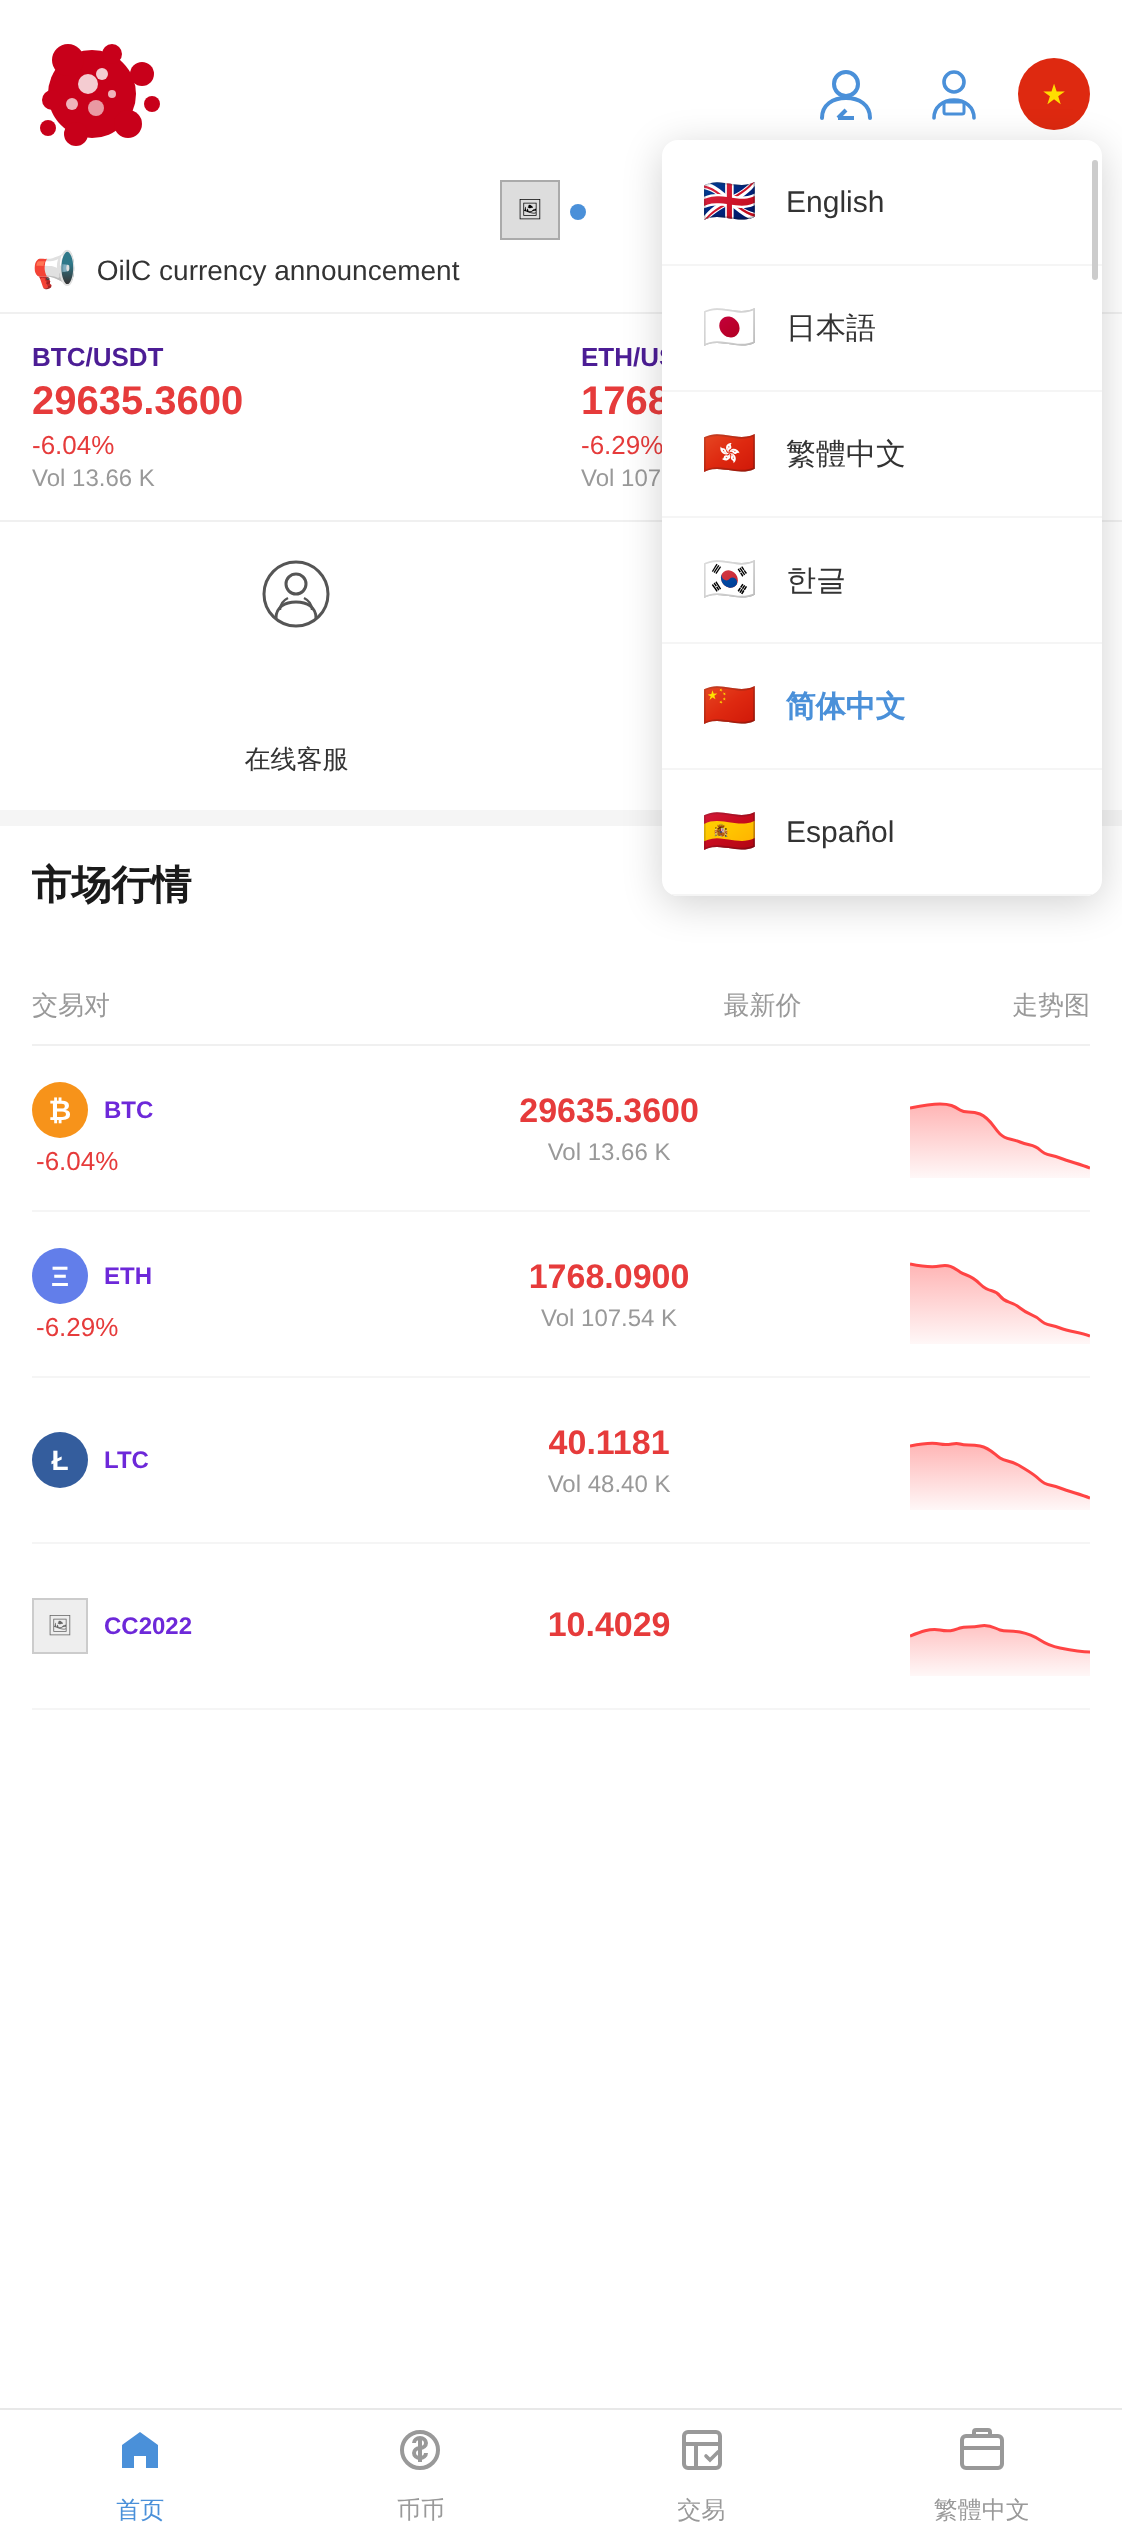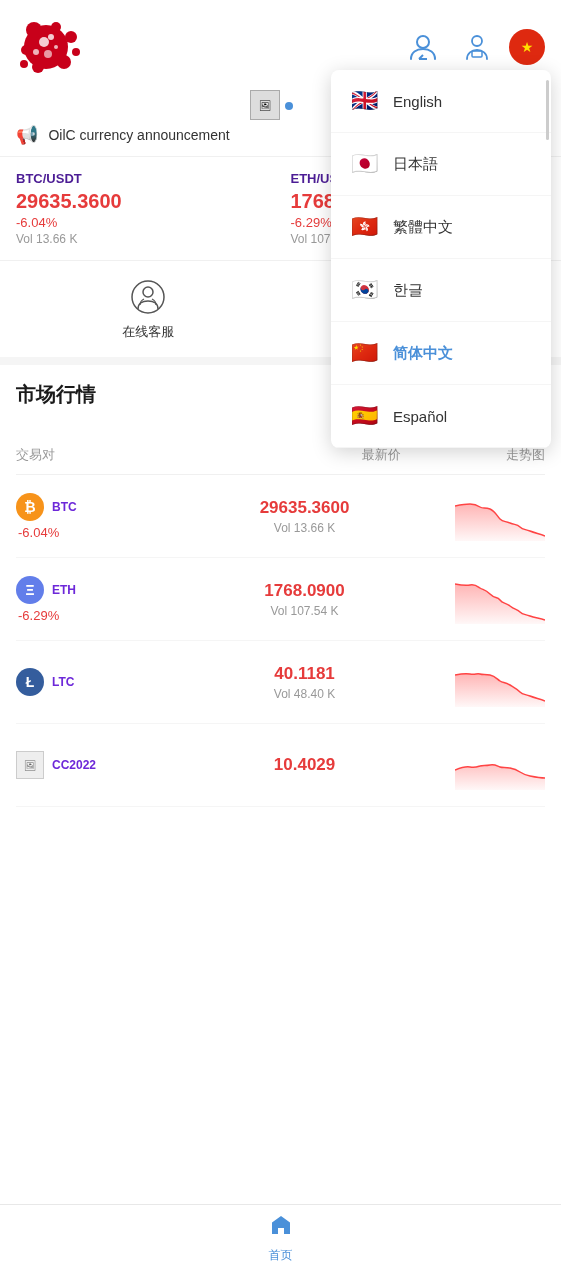--- a/index.html
+++ b/index.html
@@ -114,20 +114,21 @@
       display: flex;
       align-items: center;
       justify-content: center;
       font-size: 22px;
       color: #555;
     }
     .quick-action-label {
       font-size: 13px;
       color: #333;
       font-weight: 500;
+      margin-top: 48px;
     }
 
     
     .market-section {
       padding: 16px 16px 0;
     }
     .market-title {
       font-size: 20px;
       font-weight: 700;
       color: #1a1a1a;
@@ -214,22 +215,21 @@
     
     .bottom-nav {
       position: fixed;
       bottom: 0;
       left: 0;
       width: 561px;
       height: 65px;
       background: #fff;
       border-top: 1px solid #e8e8e8;
       display: flex;
-      align-items: center;
-      flex-direction: column;
+      align-items: flex-start;
     }
     .nav-item {
       flex: 1;
       display: flex;
       flex-direction: column;
       align-items: center;
       gap: 4px;
       cursor: pointer;
       padding: 8px 0;
     }

